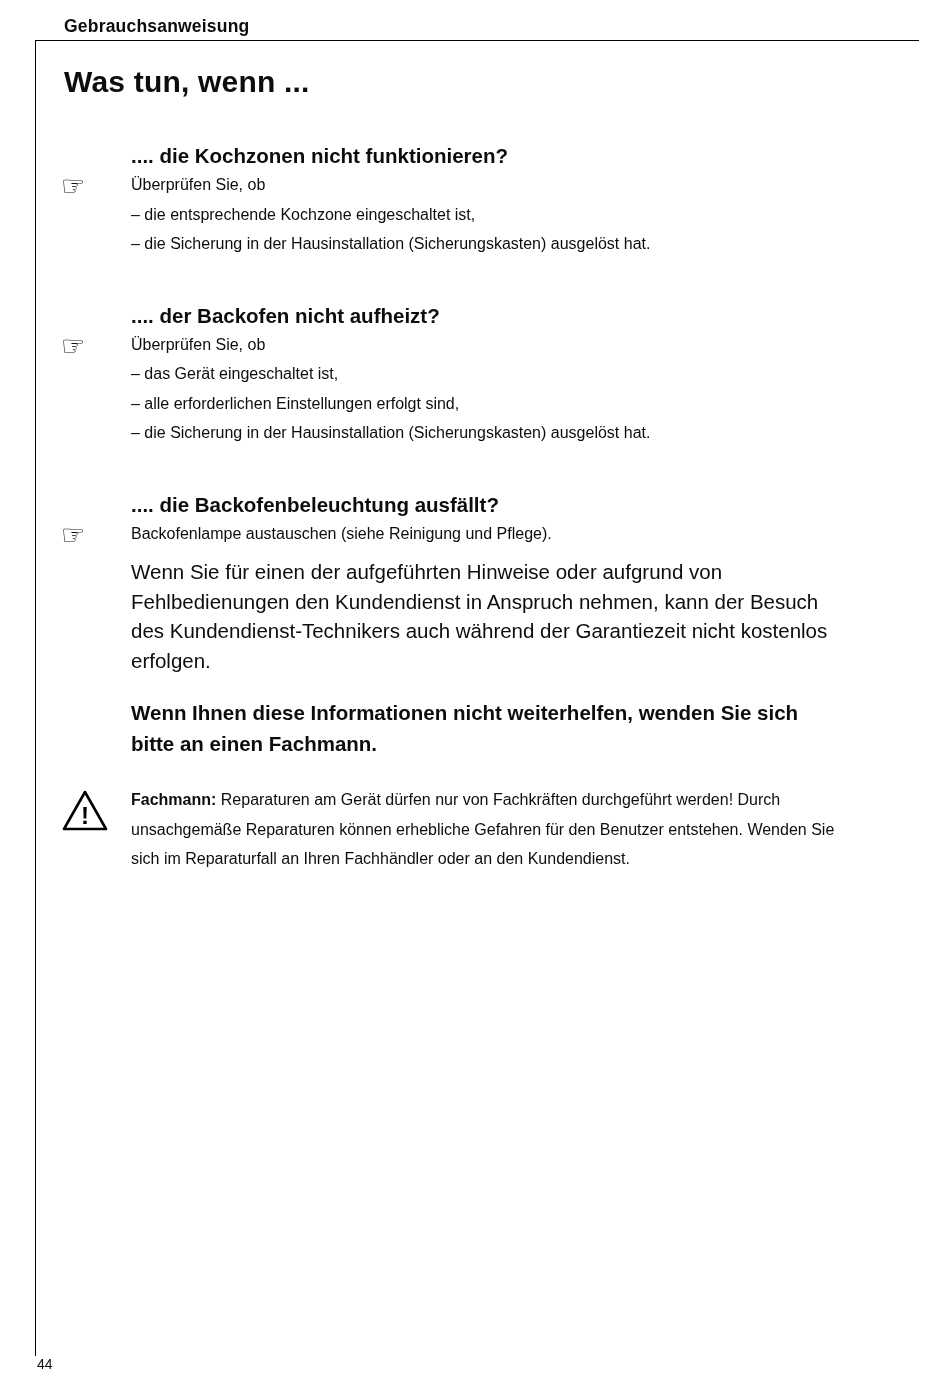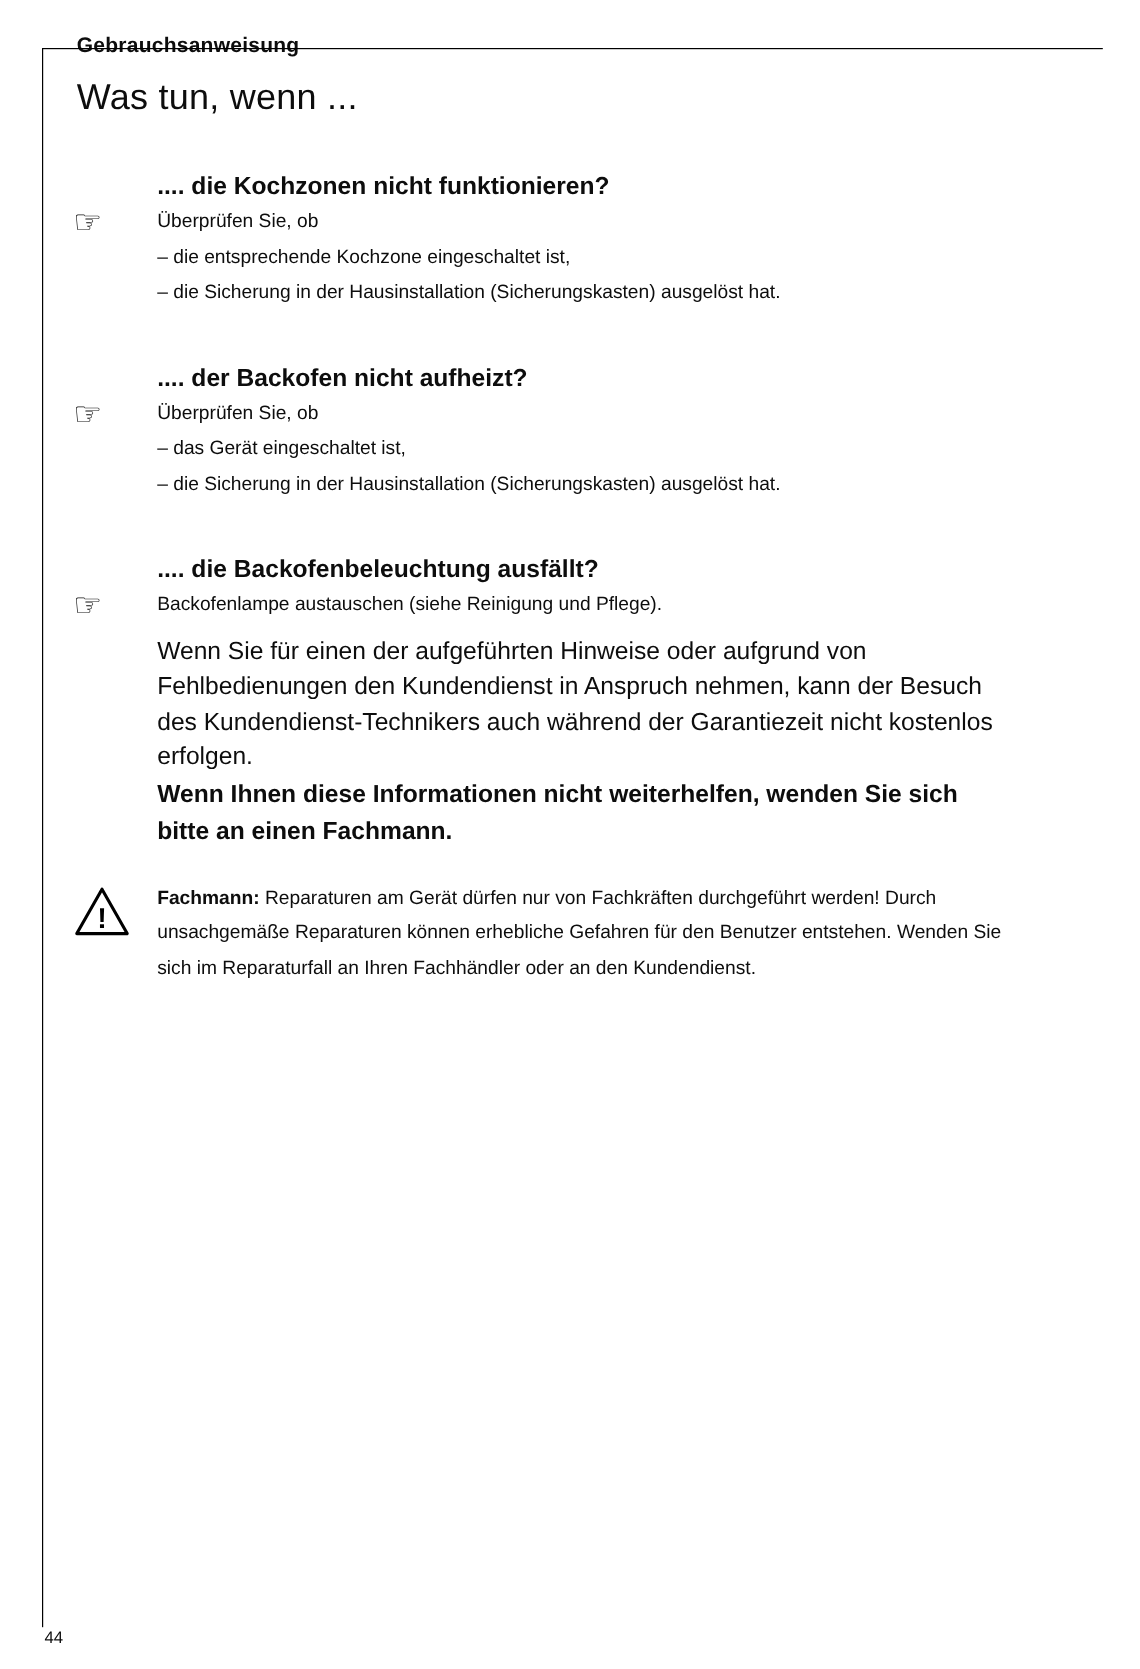--- a/index.html
+++ b/index.html
@@ -9,39 +9,39 @@
     width: 950px;
     height: 1391px;
     background: #ffffff;
     color: #0d0d0d;
     font-family: "Liberation Sans", "DejaVu Sans", sans-serif;
     overflow: hidden;
   }
   .header-label {
     position: absolute;
     left: 64px;
-    top: 27px;
+    top: 16px;
     font-size: 17.5px;
     font-weight: bold;
     letter-spacing: 0.2px;
   }
   .frame {
     position: absolute;
     left: 35px;
     top: 40px;
     width: 884px;
     height: 1316px;
     border-top: 1.6px solid #000;
     border-left: 1.6px solid #000;
     padding-top: 24px;
   }
   .doc-title {
     margin-left: 28px;
     font-size: 30px;
-    font-weight: normal;
+    font-weight: bold;
     letter-spacing: 0.2px;
   }
   .section-heading {
     margin-left: 95px;
     margin-top: 42px;
     font-size: 20.5px;
     font-weight: bold;
     line-height: 29px;
   }
   .row { display: flex; align-items: flex-start; }
@@ -65,20 +65,21 @@
   .item { padding-left: 20px; text-indent: -20px; }
   .plain-para {
     margin-left: 95px;
     margin-top: 8px;
     width: 718px;
     font-size: 20.5px;
     line-height: 29.5px;
   }
   .advice-para {
     margin-left: 95px;
+    margin-top: 22px;
     width: 700px;
     font-size: 20.5px;
     line-height: 31px;
     font-weight: bold;
   }
   .warning-row { margin-top: 26px; }
   .warning-row .gutter { padding-top: 4px; }
   .bold-inline { font-weight: bold; }
   .page-number {
     position: absolute;
@@ -111,20 +112,21 @@
     </div>
 
     <h2 class="section-heading">.... der Backofen nicht aufheizt?</h2>
     <div class="row">
       <div class="gutter">
         <span class="pointer-glyph">☞</span>
       </div>
       <div class="text-col">
         <div>Überprüfen Sie, ob</div>
         <div class="item">– das Gerät eingeschaltet ist,</div>
+        <div class="item">– alle erforderlichen Einstellungen erfolgt sind,</div>
         <div class="item">– die Sicherung in der Hausinstallation (Sicherungskasten) ausgelöst hat.</div>
       </div>
     </div>
 
     <h2 class="section-heading">.... die Backofenbeleuchtung ausfällt?</h2>
     <div class="row">
       <div class="gutter">
         <span class="pointer-glyph">☞</span>
       </div>
       <div class="text-col">

